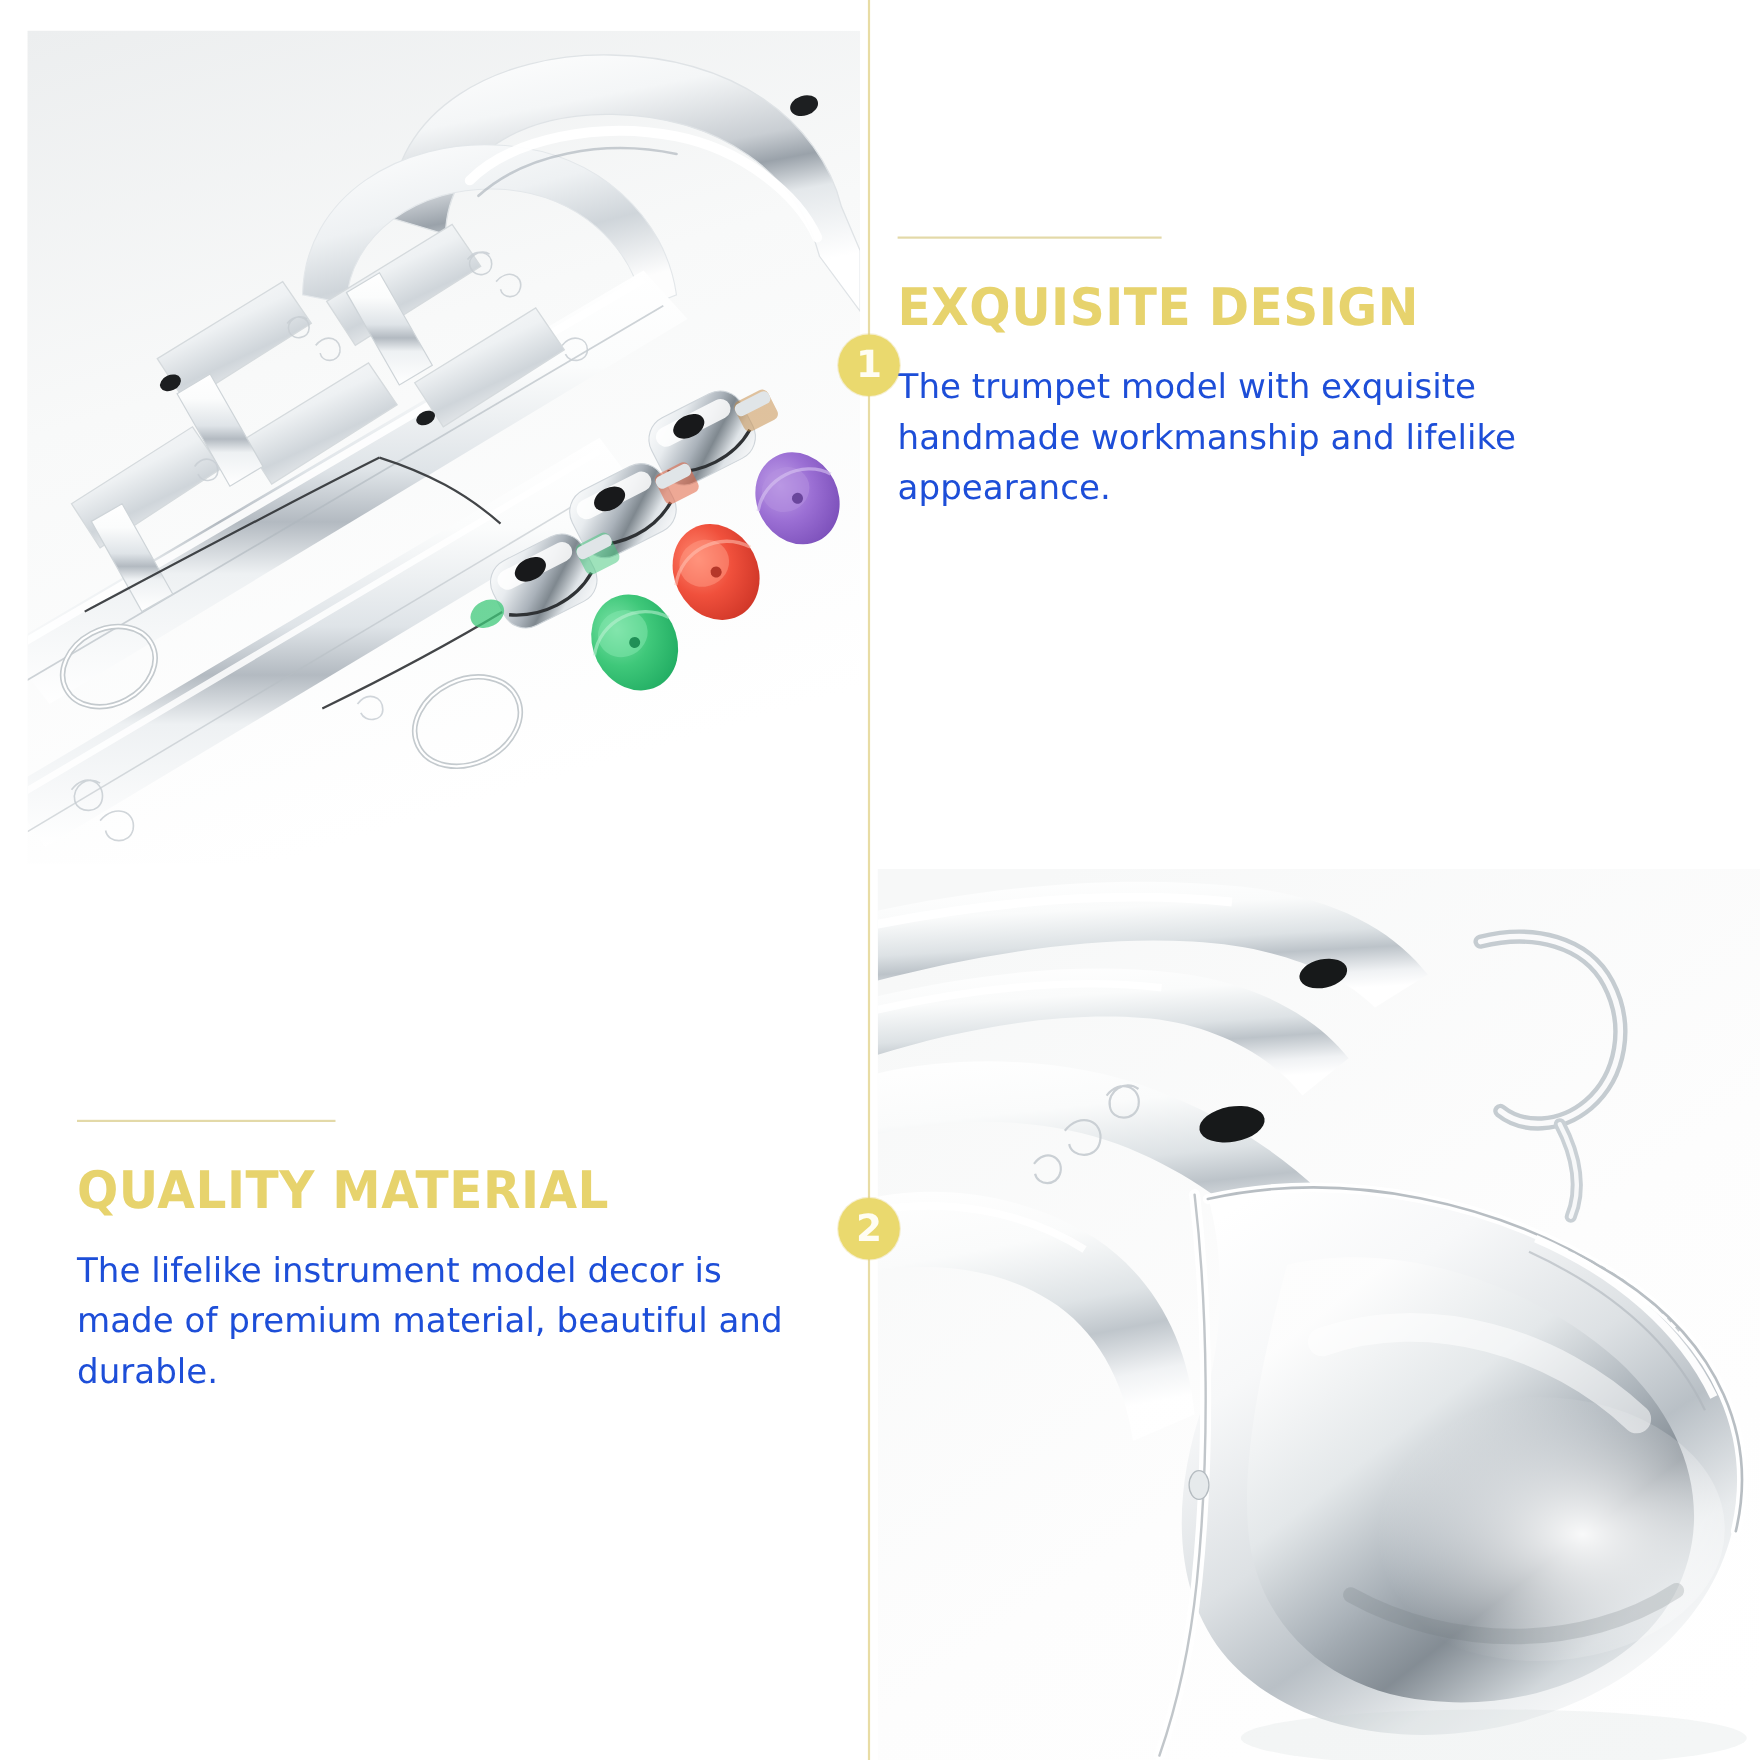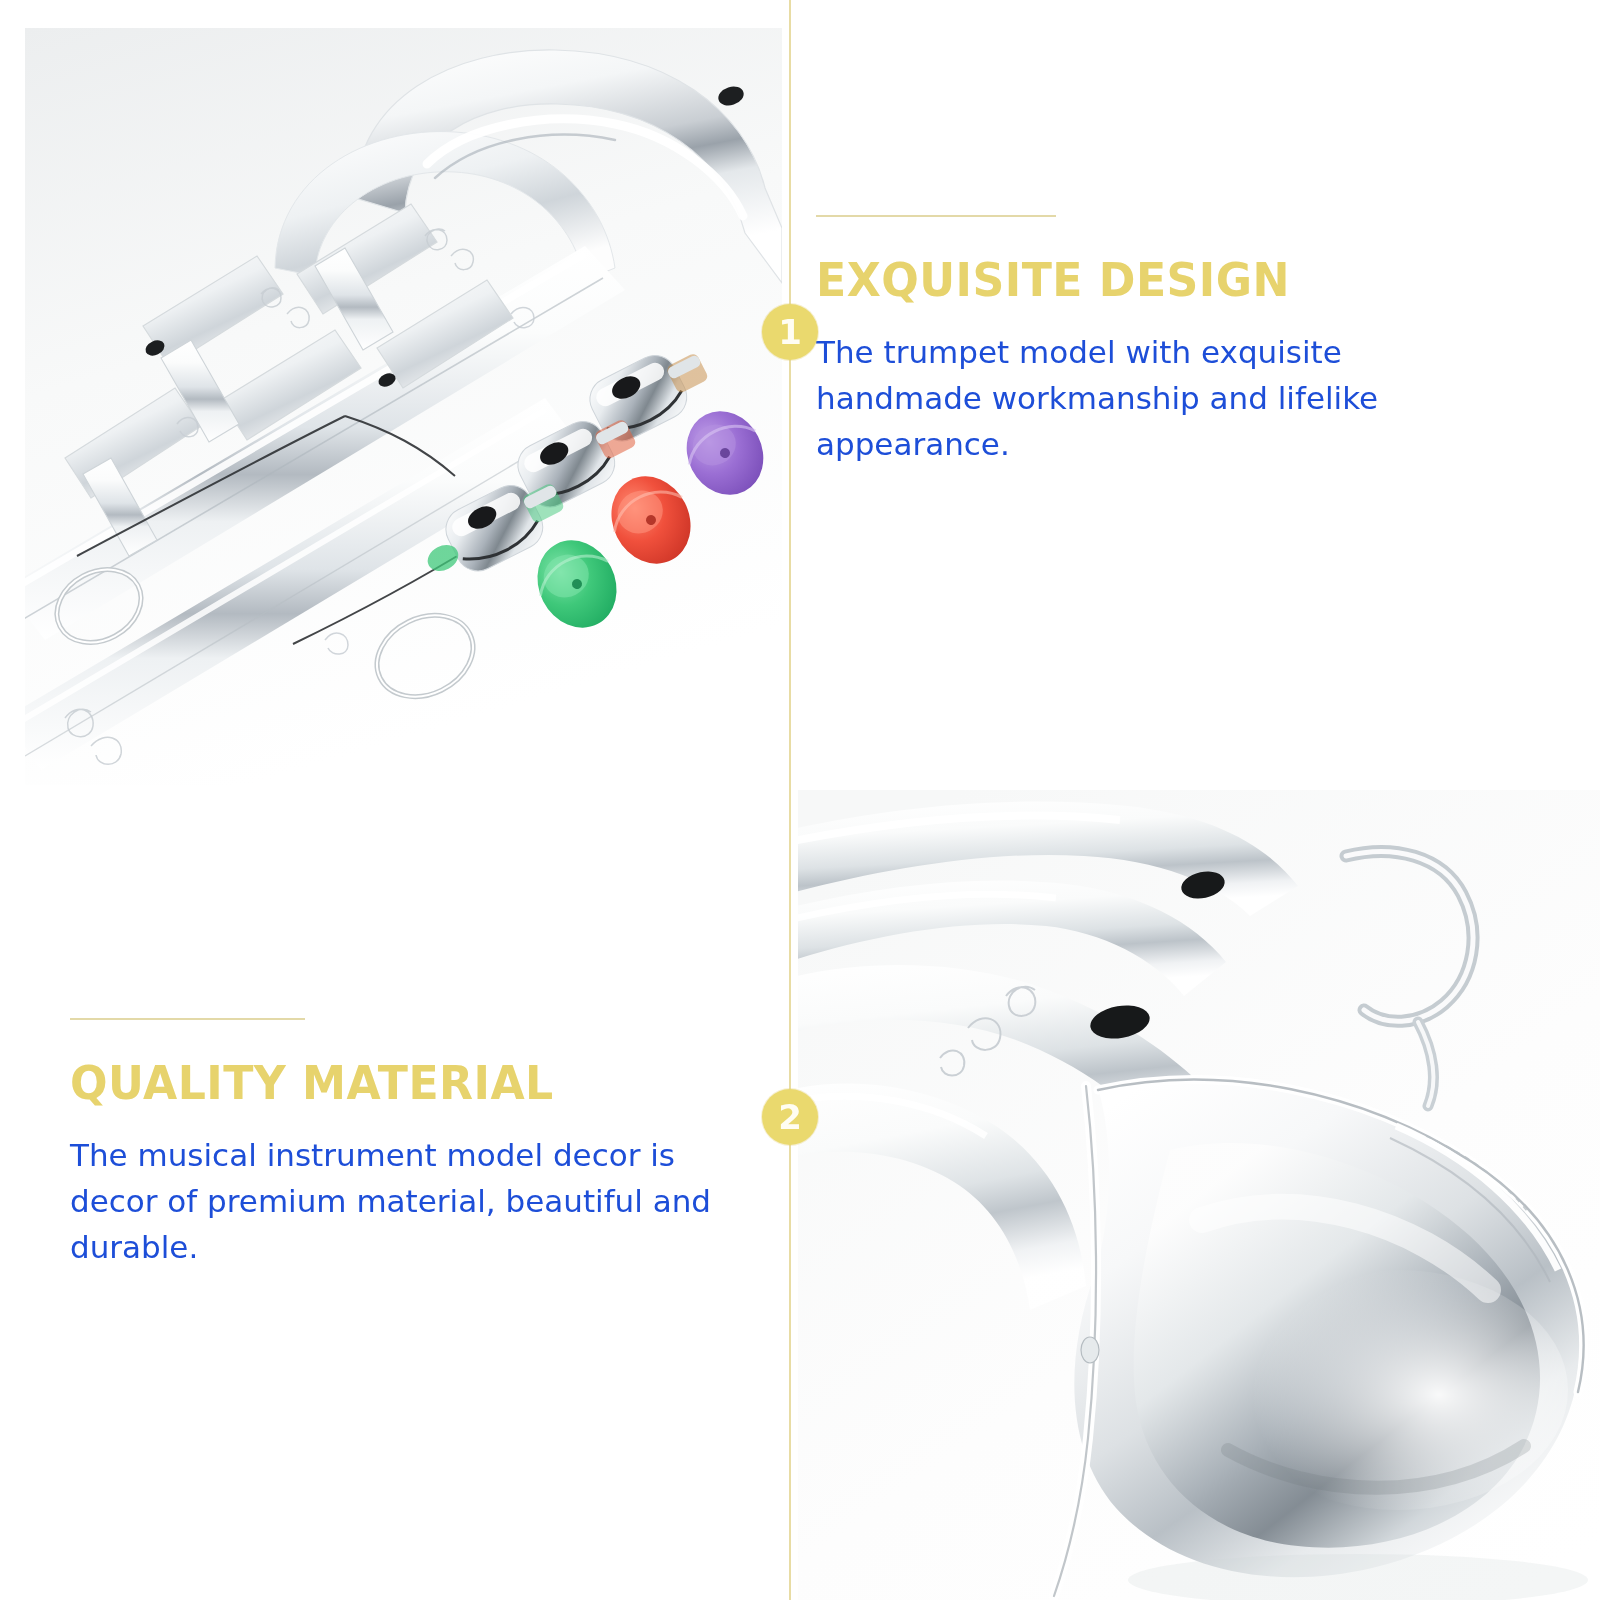--- a/index.html
+++ b/index.html
@@ -417,16 +417,16 @@
 
   <div class="text-block" id="text-1">
     <div class="rule"></div>
     <h2 class="heading">EXQUISITE DESIGN</h2>
     <p class="body-text">The trumpet model with exquisite handmade workmanship and lifelike appearance.</p>
   </div>
 
   <div class="text-block" id="text-2">
     <div class="rule"></div>
     <h2 class="heading">QUALITY MATERIAL</h2>
-    <p class="body-text">The musical instrument model decor is decor of premium material, beautiful and durable.</p>
+    <p class="body-text">The lifelike instrument model decor is made of premium material, beautiful and durable.</p>
   </div>
 
 </div>
 
 </body></html>

